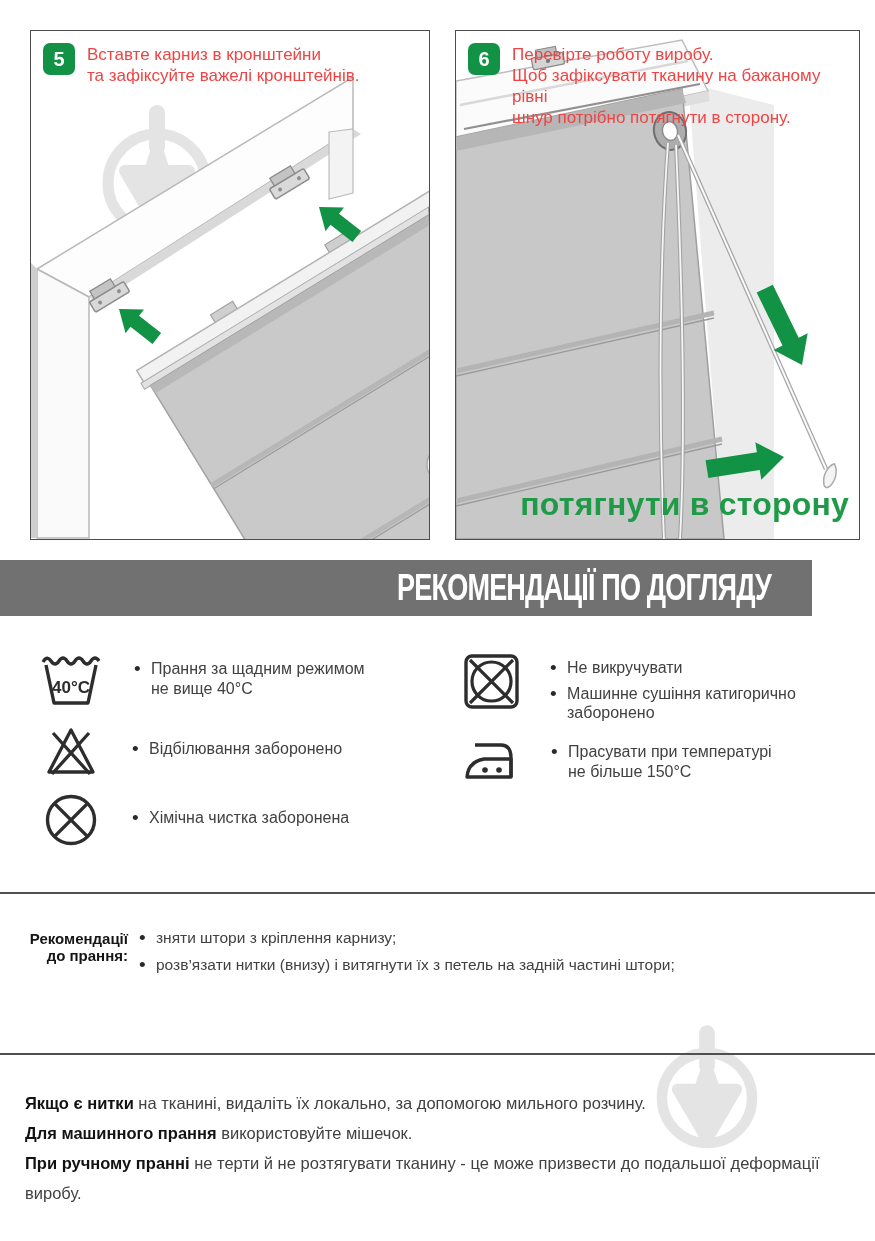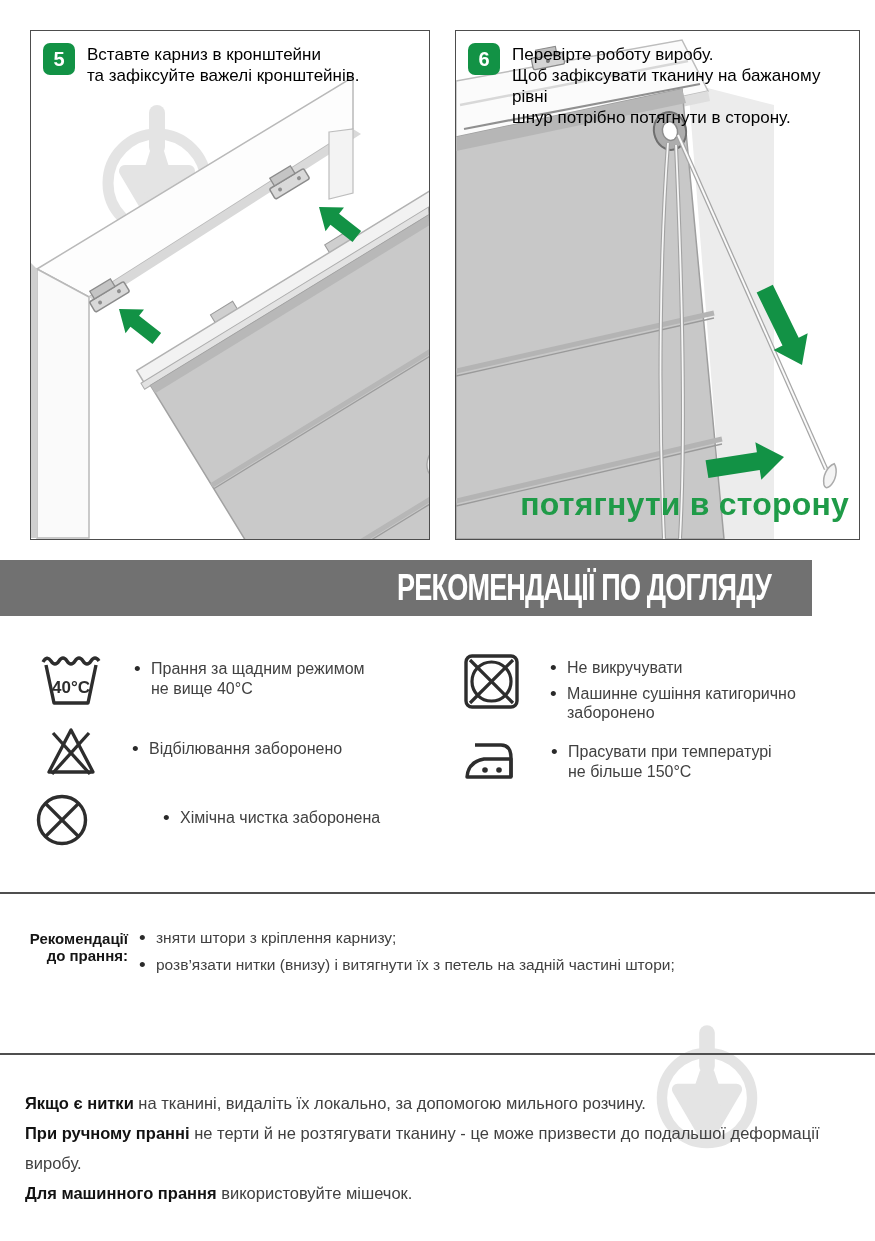--- a/index.html
+++ b/index.html
@@ -13,21 +13,21 @@
   .preline{white-space:pre-line;}
 
   
   .panel{position:absolute;top:30px;height:510px;border:1px solid #4d4d4d;background:#fff;overflow:hidden;}
   .panel.p5{left:30px;width:400px;}
   .panel.p6{left:455px;width:405px;}
   .panel .illu{position:absolute;left:0;top:0;width:100%;height:100%;}
   .step-head{position:absolute;left:12px;top:12px;right:6px;display:flex;gap:12px;z-index:3;}
   .badge{flex:0 0 auto;width:32px;height:32px;border-radius:7px;background:var(--green);
     color:#fff;font-weight:bold;font-size:20px;display:flex;align-items:center;justify-content:center;}
-  .step-text{font-size:17px;line-height:1.24;color:#000000;padding-top:1px;}
+  .step-text{font-size:17px;line-height:1.24;color:#ef4444;padding-top:1px;}
   .callout{position:absolute;right:10px;bottom:16px;z-index:3;color:var(--green-text);
     font-size:32px;font-weight:bold;letter-spacing:.2px;white-space:nowrap;}
 
   
   .banner{position:absolute;left:0;top:560px;width:812px;height:56px;background:var(--banner-bg);
     display:flex;align-items:center;justify-content:flex-end;}
   .banner span{color:var(--banner-fg);font-size:33px;font-weight:bold;letter-spacing:-1px;
     transform:scale(.82,1.12);transform-origin:center;white-space:nowrap;}
 
   
@@ -205,21 +205,21 @@
     <svg class="care-icon" width="54" height="50" viewBox="0 0 54 50">
       <path d="M27 4 L5 46 L49 46 Z" fill="none" stroke="currentColor" stroke-width="3.3" stroke-linejoin="round"></path>
       <line x1="9" y1="7" x2="46" y2="48" stroke="currentColor" stroke-width="3.3"></line>
       <line x1="45" y1="7" x2="8" y2="48" stroke="currentColor" stroke-width="3.3"></line>
     </svg>
     <div class="bullets" style="margin-left:32px;padding-top:13px;">
       <div class="bullet">Відбілювання заборонено</div>
     </div>
   </div>
 
-  <div class="care-row" style="left:35px;top:793px;gap:40px;">
+  <div class="care-row" style="left:44px;top:793px;">
     <svg class="care-icon" width="54" height="54" viewBox="0 0 54 54">
       <circle cx="27" cy="27" r="23.5" fill="none" stroke="currentColor" stroke-width="3.4"></circle>
       <line x1="10.5" y1="10.5" x2="43.5" y2="43.5" stroke="currentColor" stroke-width="3.2"></line>
       <line x1="43.5" y1="10.5" x2="10.5" y2="43.5" stroke="currentColor" stroke-width="3.2"></line>
     </svg>
     <div class="bullets" style="margin-left:32px;padding-top:15px;">
       <div class="bullet">Хімічна чистка заборонена</div>
     </div>
   </div>
 
@@ -262,17 +262,17 @@
 
   <div class="wash-label preline">Рекомендації
 до прання:</div>
   <div class="wash-list">
     <div class="bullet">зняти штори з кріплення карнизу;</div>
     <div class="bullet">розв’язати нитки (внизу) і витягнути їх з петель на задній частині штори;</div>
   </div>
 
   <div class="footer-notes">
     <p class="note"><b>Якщо є нитки</b><span> на тканині, видаліть їх локально, за допомогою мильного розчину.</span></p>
+    <p class="note"><b>Для машинного прання</b><span> використовуйте мішечок.</span></p>
     <p class="note"><b>При ручному пранні</b><span> не терти й не розтягувати тканину - це може призвести до подальшої деформації виробу.</span></p>
-    <p class="note"><b>Для машинного прання</b><span> використовуйте мішечок.</span></p>
   </div>
 
 </div>
 
 </body></html>

